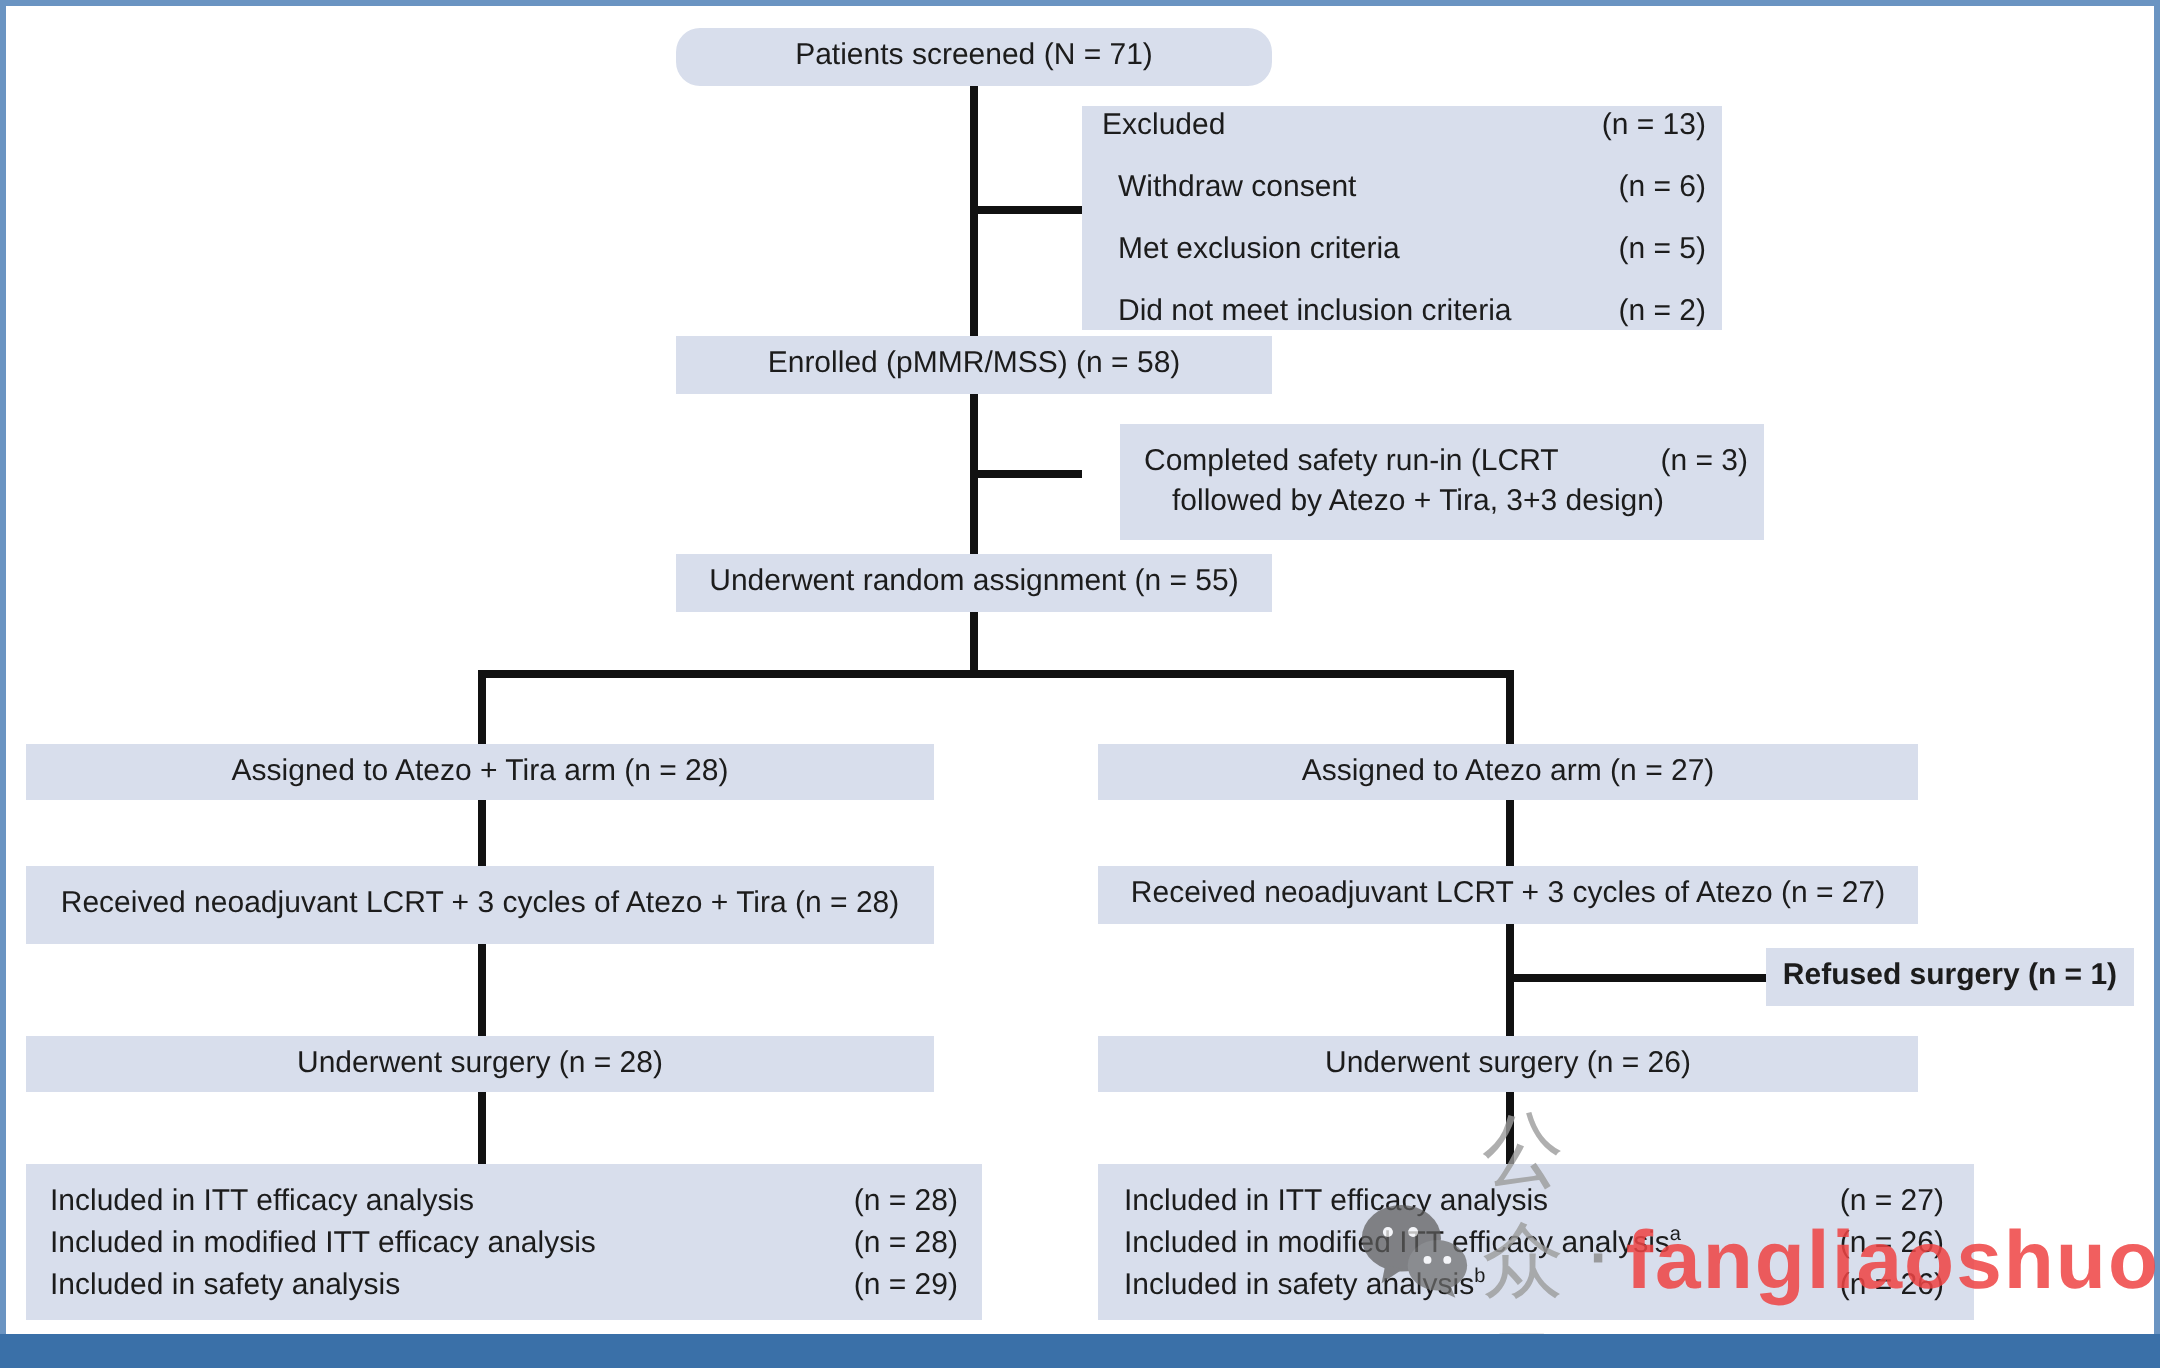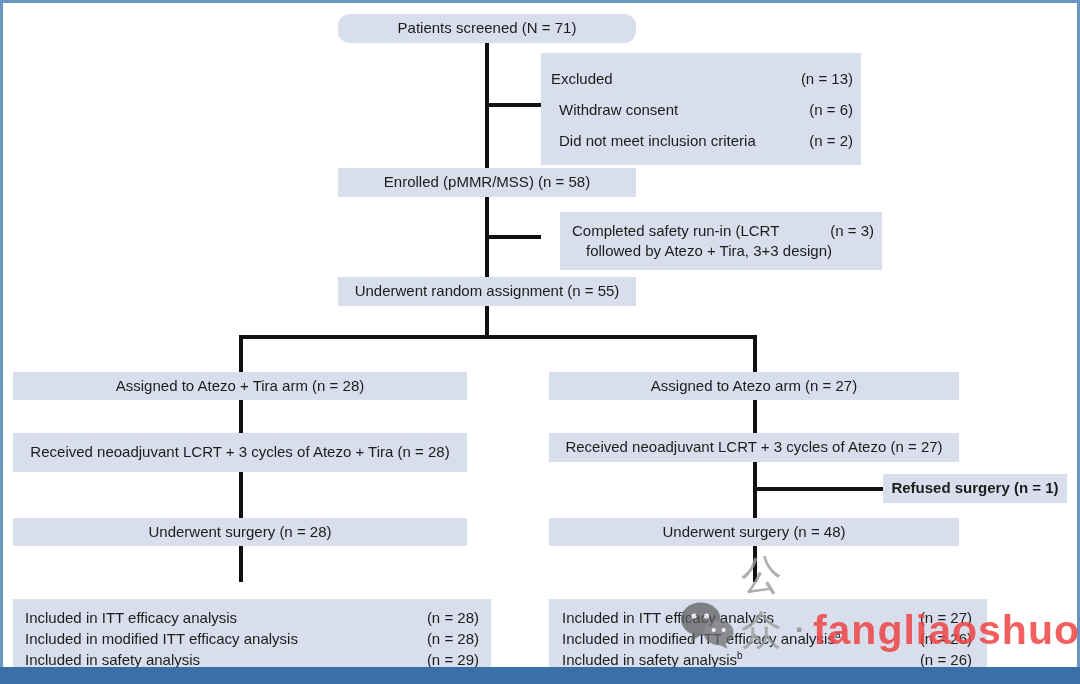--- a/index.html
+++ b/index.html
@@ -27,21 +27,21 @@
     display:flex;align-items:center;justify-content:center;white-space:nowrap;
   }
   .node.multi{flex-direction:column;align-items:stretch;justify-content:center;}
   .row{display:flex;justify-content:space-between;align-items:baseline;}
   .excl{padding:6px 8px 6px 10px;}
   .excl .row{line-height:19px;}
   .excl .row:not(:first-child) .lbl{padding-left:8px;}
   .runin{padding:4px 8px 4px 12px;}
   .runin .row{line-height:20px;}
   .runin .cont{padding-left:14px;line-height:20px;}
-  .analysis{padding:4px 12px;margin-top:17px;}
+  .analysis{padding:4px 12px;}
   .analysis .row{line-height:21px;}
   .analysis-r{padding:4px 15px 4px 13px;}
   sup{font-size:10px;line-height:0;}
   .line{position:absolute;background:var(--line);}
   .watermark{
     position:absolute;left:680px;top:601px;height:58px;
     display:flex;align-items:center;gap:7px;
     font-size:41px;letter-spacing:1px;pointer-events:none;
   }
   .wm-cn{color:#9c9c9c;opacity:.80;font-weight:400;}
@@ -75,20 +75,24 @@
 <div class="node multi excl" style="left:541px;top:53px;width:302px;height:100px;gap:12px;">
   <div class="row">
     <span class="lbl">Excluded</span>
     <span class="cnt">(n = 13)</span>
   </div>
   <div class="row">
     <span class="lbl">Withdraw consent</span>
     <span class="cnt">(n = 6)</span>
   </div>
   <div class="row">
+    <span class="lbl">Met exclusion criteria</span>
+    <span class="cnt">(n = 5)</span>
+  </div>
+  <div class="row">
     <span class="lbl">Did not meet inclusion criteria</span>
     <span class="cnt">(n = 2)</span>
   </div>
 </div>
 
 <div class="node" style="left:338px;top:168px;width:298px;height:29px;">Enrolled (pMMR/MSS) (n = 58)</div>
 
 <div class="node multi runin" style="left:560px;top:212px;width:302px;height:50px;">
   <div class="row">
     <span class="lbl">Completed safety run-in (LCRT</span>
@@ -104,21 +108,21 @@
 <div class="node" style="left:549px;top:372px;width:410px;height:28px;">Assigned to Atezo arm (n = 27)</div>
 
 <div class="node" style="left:13px;top:433px;width:454px;height:39px;">Received neoadjuvant LCRT + 3 cycles of Atezo + Tira (n = 28)</div>
 
 <div class="node" style="left:549px;top:433px;width:410px;height:29px;">Received neoadjuvant LCRT + 3 cycles of Atezo (n = 27)</div>
 
 <div class="node" style="left:883px;top:474px;width:184px;height:29px;font-weight:bold;">Refused surgery (n = 1)</div>
 
 <div class="node" style="left:13px;top:518px;width:454px;height:28px;">Underwent surgery (n = 28)</div>
 
-<div class="node" style="left:549px;top:518px;width:410px;height:28px;">Underwent surgery (n = 48)</div>
+<div class="node" style="left:549px;top:518px;width:410px;height:28px;">Underwent surgery (n = 26)</div>
 
 <div class="node multi analysis" style="left:13px;top:582px;width:454px;height:70px;">
   <div class="row">
     <span class="lbl"><span>Included in ITT efficacy analysis</span><sup></sup></span>
     <span class="cnt">(n = 28)</span>
   </div>
   <div class="row">
     <span class="lbl"><span>Included in modified ITT efficacy analysis</span><sup></sup></span>
     <span class="cnt">(n = 28)</span>
   </div>

